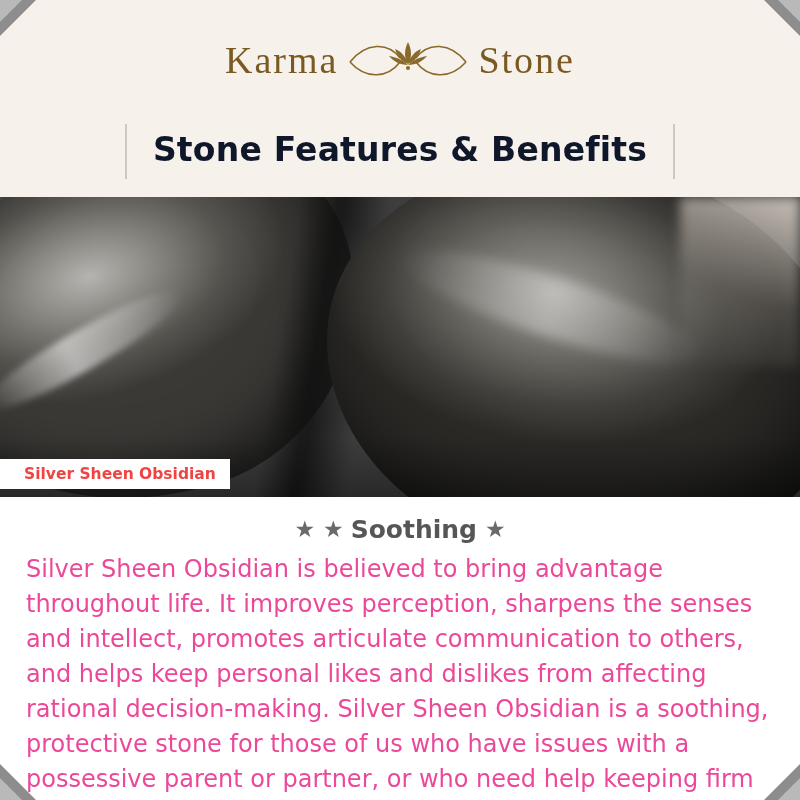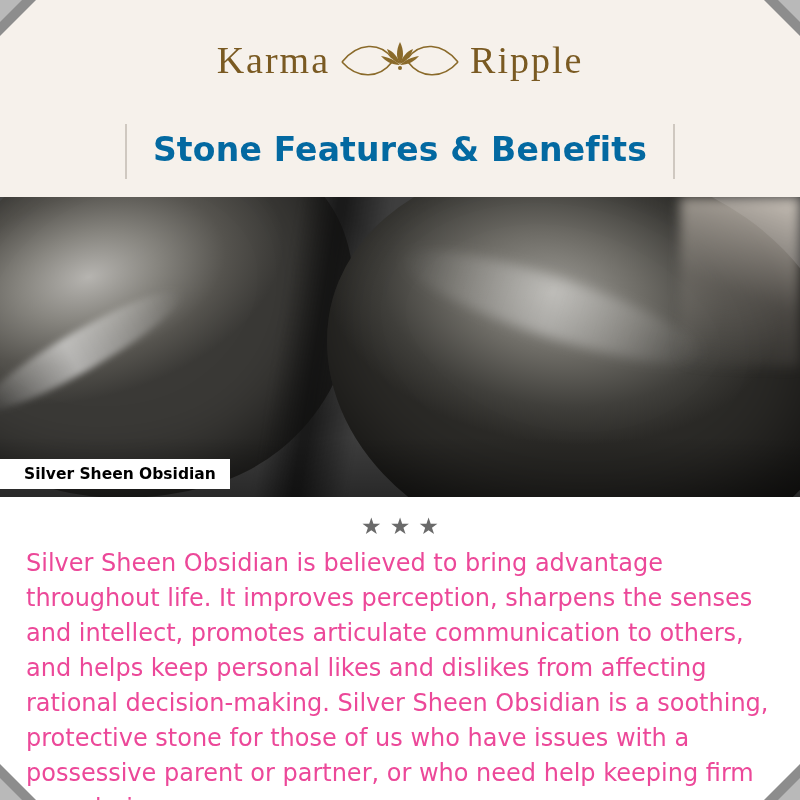--- a/index.html
+++ b/index.html
@@ -103,21 +103,21 @@
   .title-box {
     display: inline-block;
     padding: 6px 26px 10px 26px;
     border-left: 2px solid #cfc8c0;
     border-right: 2px solid #cfc8c0;
   }
   .title-text {
     font-family: "DejaVu Sans", sans-serif;
     font-weight: bold;
     font-size: 33px;
-    color: #0369a1;
+    color: #0f172a;
     letter-spacing: 0.2px;
   }
 
   
   .photo {
     position: relative;
     width: 800px;
     height: 300px;
     overflow: hidden;
     background: #3c3c3c;
@@ -198,21 +198,21 @@
   
   .caption {
     position: absolute;
     left: 0;
     bottom: 8px;
     background: #ffffff;
     padding: 6px 14px 6px 24px;
     font-family: "DejaVu Sans", sans-serif;
     font-weight: bold;
     font-size: 15.5px;
-    color: #000000;
+    color: #ef4444;
     z-index: 15;
   }
 
   
   .content {
     position: relative;
     background: #ffffff;
     padding: 18px 26px 10px 26px;
     z-index: 20;
   }
@@ -281,21 +281,21 @@
           <g fill="#8a6a2a">
             <path d="M60 10 C 64 18, 64 26, 60 32 C 56 26, 56 18, 60 10 Z"></path>
             <path d="M60 32 C 54 30, 49 24, 47 17 C 53 19, 58 25, 60 32 Z"></path>
             <path d="M60 32 C 66 30, 71 24, 73 17 C 67 19, 62 25, 60 32 Z"></path>
             <path d="M60 33 C 52 33, 45 29, 41 24 C 48 25, 55 28, 60 33 Z"></path>
             <path d="M60 33 C 68 33, 75 29, 79 24 C 72 25, 65 28, 60 33 Z"></path>
           </g>
           <circle cx="60" cy="36" r="2" fill="#8a6a2a"></circle>
         </svg>
       </span>
-      <span class="brand-word">Ripple</span>
+      <span class="brand-word">Stone</span>
     </div>
   </div>
 
   <div class="title-band">
     <div class="title-box">
       <span class="title-text">Stone Features &amp; Benefits</span>
     </div>
   </div>
 
   <div class="photo">
@@ -312,20 +312,21 @@
     <div class="caption">Silver Sheen Obsidian</div>
   </div>
 
   <div class="content">
     <div class="keywords">
       <span class="kw">
         <span class="star">★</span>
       </span>
       <span class="kw">
         <span class="star">★</span>
+        <span>Soothing</span>
       </span>
       <span class="kw">
         <span class="star">★</span>
       </span>
     </div>
     <div class="body-text">Silver Sheen Obsidian is believed to bring advantage throughout life. It improves perception, sharpens the senses and intellect, promotes articulate communication to others, and helps keep personal likes and dislikes from affecting rational decision-making. Silver Sheen Obsidian is a soothing, protective stone for those of us who have issues with a possessive parent or partner, or who need help keeping firm boundaries.</div>
   </div>
 
   <div class="footer-fill"></div>
 </div>

